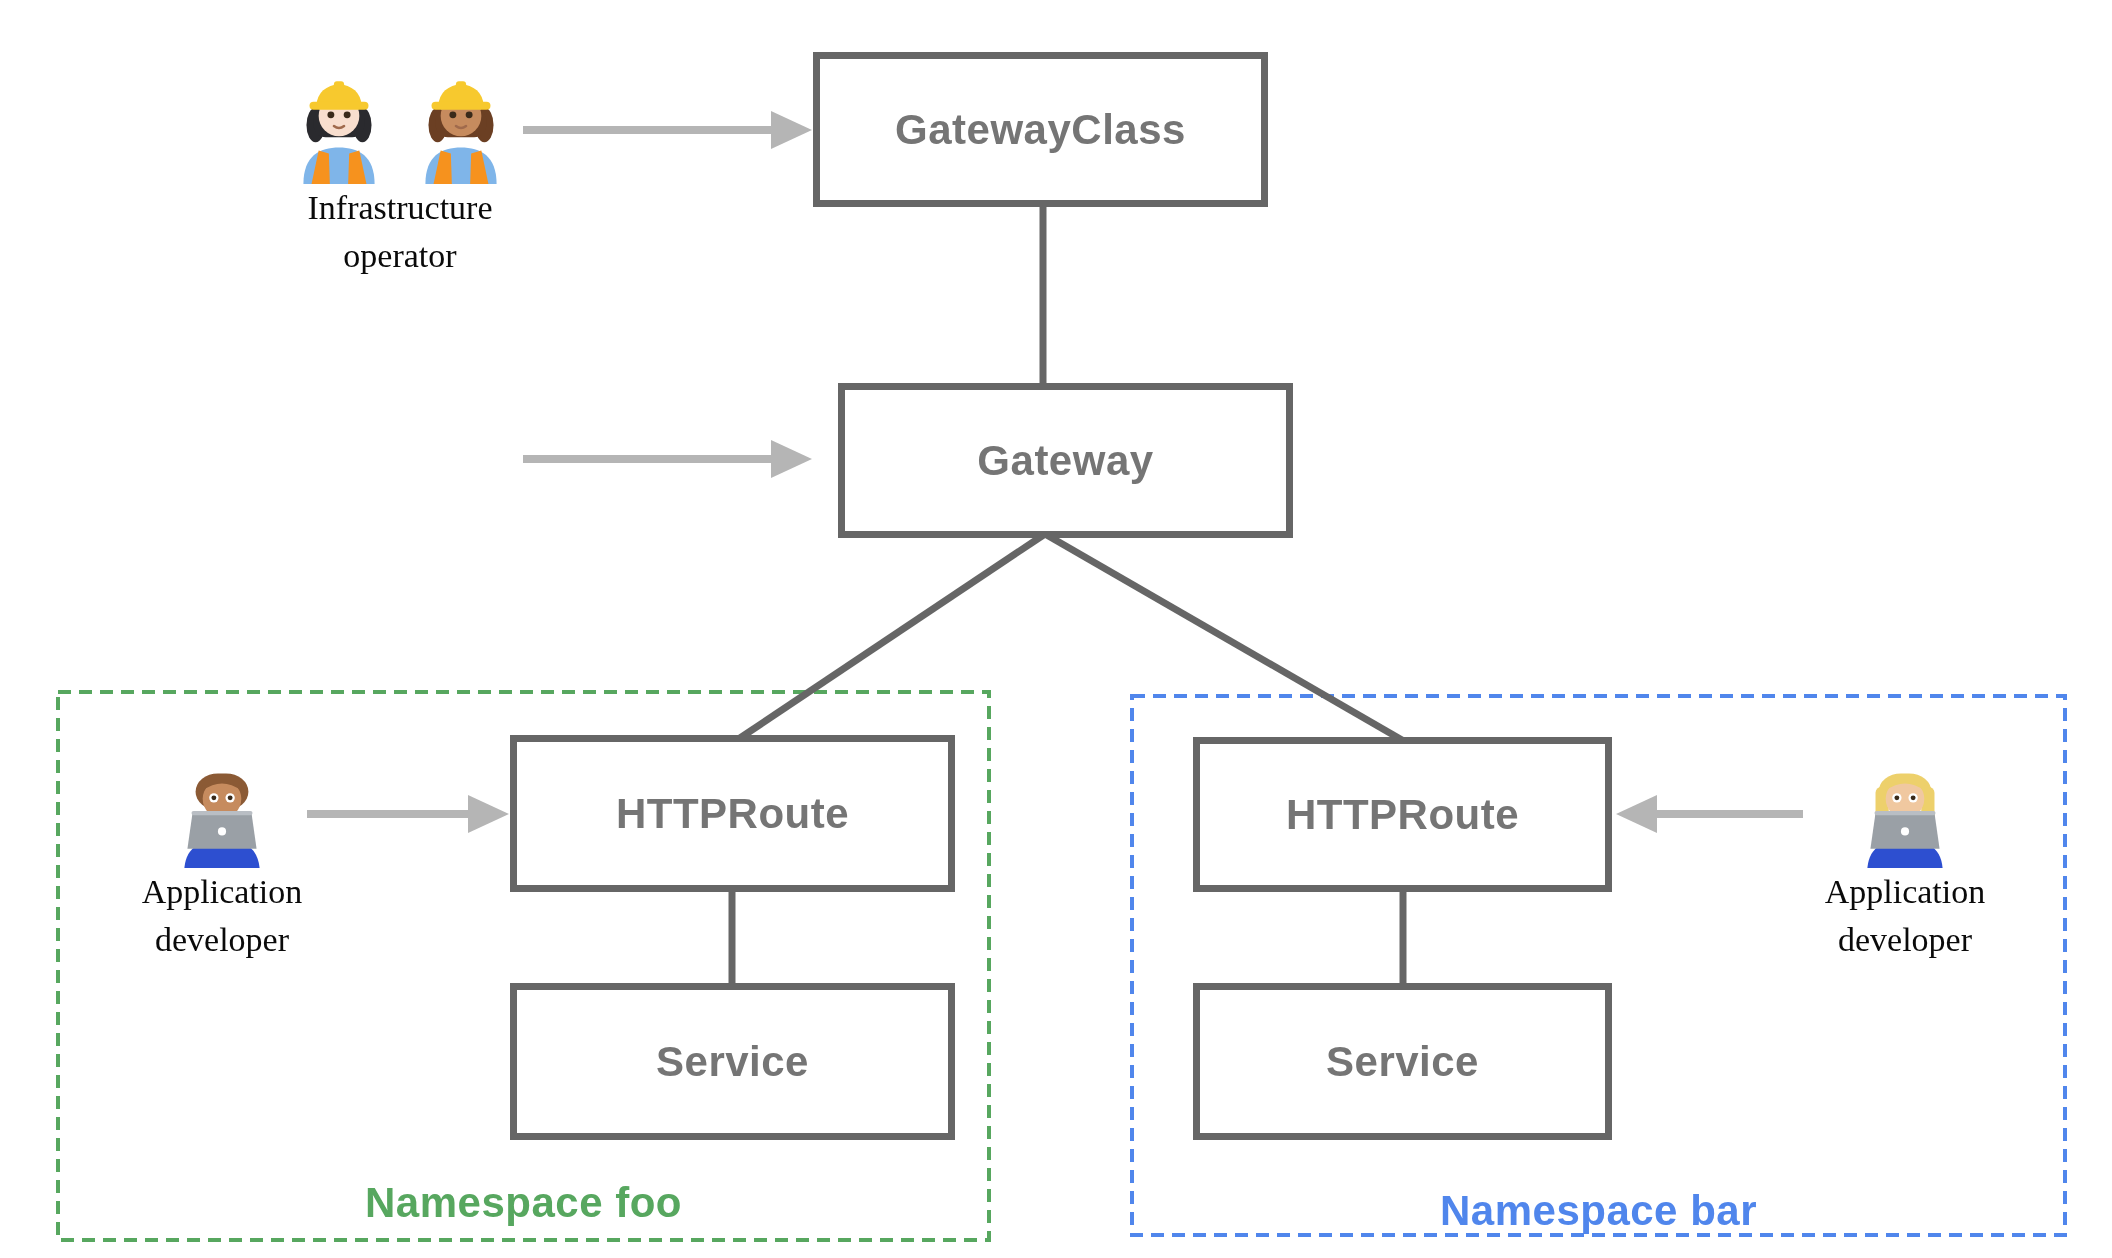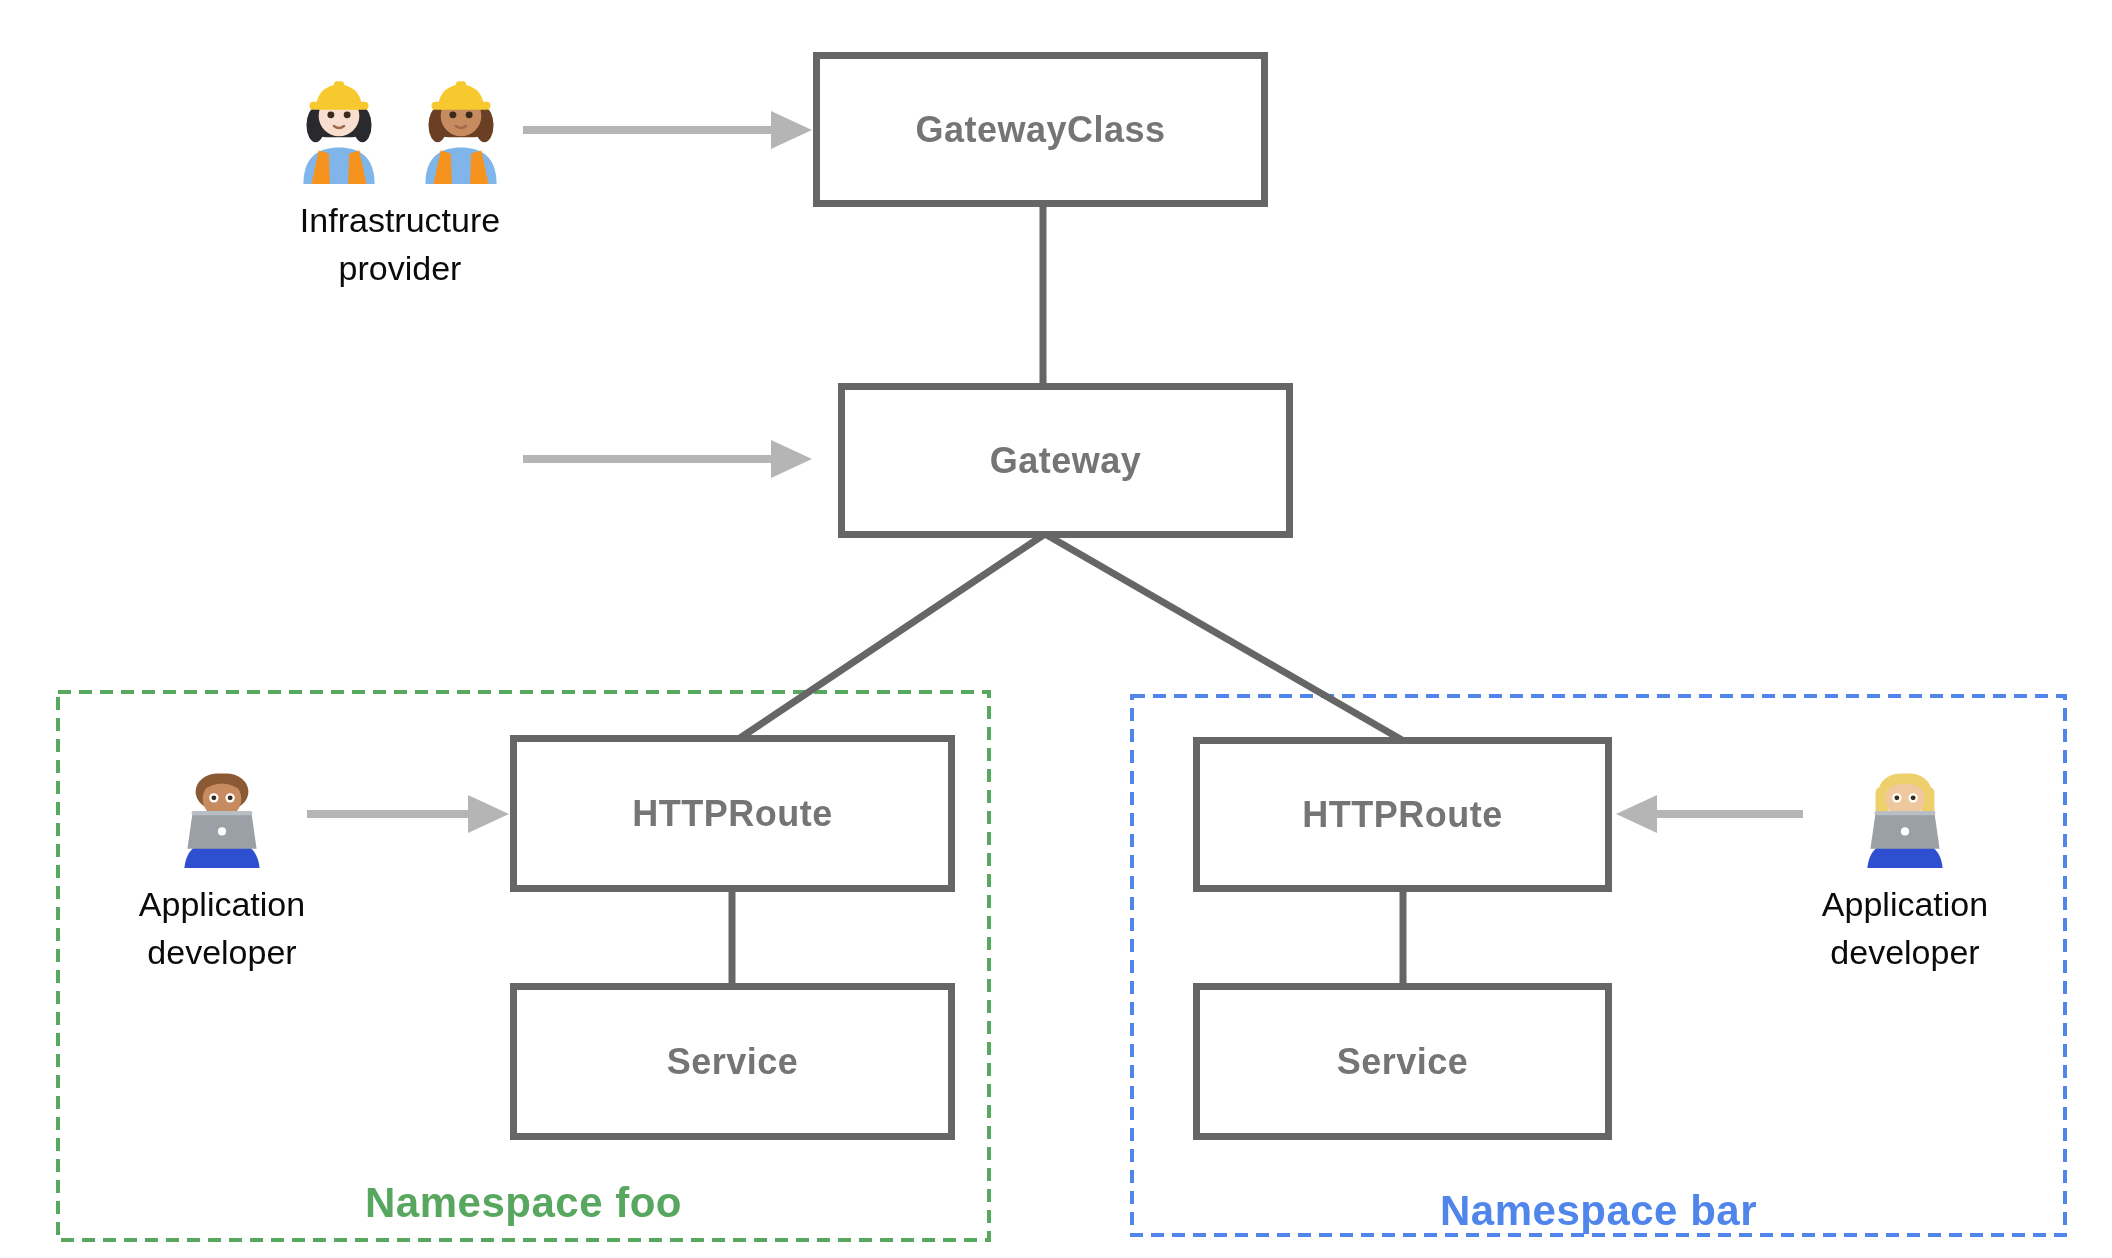--- a/index.html
+++ b/index.html
@@ -15,36 +15,36 @@
   .arrow-shaft{stroke:var(--arrow,#b5b5b5);stroke-width:8;fill:none;}
   .arrow-head{fill:var(--arrow,#b5b5b5);stroke:none;}
   .ns-rect{fill:none;stroke-width:4;stroke-dasharray:13 8;}
   .ns-rect.foo{stroke:var(--namespace-foo,#57a75f);}
   .ns-rect.bar{stroke:var(--namespace-bar,#5086ec);}
 
   .node{
     position:absolute;box-sizing:border-box;
     background:#ffffff;border:7px solid var(--node-border,#666666);
     display:flex;align-items:center;justify-content:center;
-    font-weight:bold;font-size:36px;letter-spacing:0.5px;
+    font-weight:bold;font-size:42px;letter-spacing:0.5px;
     color:var(--node-label,#757575);
   }
   .node-gatewayclass{left:813px;top:52px;width:455px;height:155px;}
   .node-gateway{left:813px;top:383px;width:455px;height:155px;margin-left:25px;}
   .node-httproute-foo{left:510px;top:735px;width:445px;height:157px;}
   .node-service-foo{left:510px;top:983px;width:445px;height:157px;}
   .node-httproute-bar{left:1193px;top:737px;width:419px;height:155px;}
   .node-service-bar{left:1193px;top:983px;width:419px;height:157px;}
 
   .persona{position:absolute;display:flex;flex-direction:column;align-items:center;}
   .persona .icons{display:flex;gap:10px;align-items:flex-end;}
   .persona-icon{width:112px;height:122px;display:block;}
   .persona .plabel{
-    margin-top:12px;text-align:center;
-    font-size:34px;line-height:48px;color:var(--persona-label,#0a0a0a);
+    text-align:center;
+    font-size:34px;line-height:48px;color:var(--persona-label,#0a0a0a);font-family:Liberation Serif, serif;
   }
   .persona-infra{left:160px;top:62px;width:480px;}
   .persona-cluster{left:140px;top:400px;width:480px;}
   .persona-dev-foo{left:2px;top:746px;width:440px;}
   .persona-dev-bar{left:1665px;top:746px;width:480px;}
 
   .ns-label{
     position:absolute;text-align:center;font-weight:bold;
     font-size:42px;line-height:46px;letter-spacing:0.5px;
   }
@@ -154,21 +154,21 @@
     <div class="icons">
       <svg class="persona-icon" style="--skin:#f8dece;--hair:#2a2a2e">
           <use href="#sym-worker"></use>
         </svg>
       <svg class="persona-icon" style="--skin:#c68b5e;--hair:#6b3f23">
           <use href="#sym-worker"></use>
         </svg>
     </div>
     <div class="plabel">
       <div>Infrastructure</div>
-      <div>provider</div>
+      <div>operator</div>
     </div>
   </div>
 
 
   <div class="persona persona-dev-foo">
     <div class="icons">
       <svg class="persona-icon" style="--skin:#c68b5e;--hair:#8b5a35">
           <use href="#sym-tech"></use>
         </svg>
     </div>

